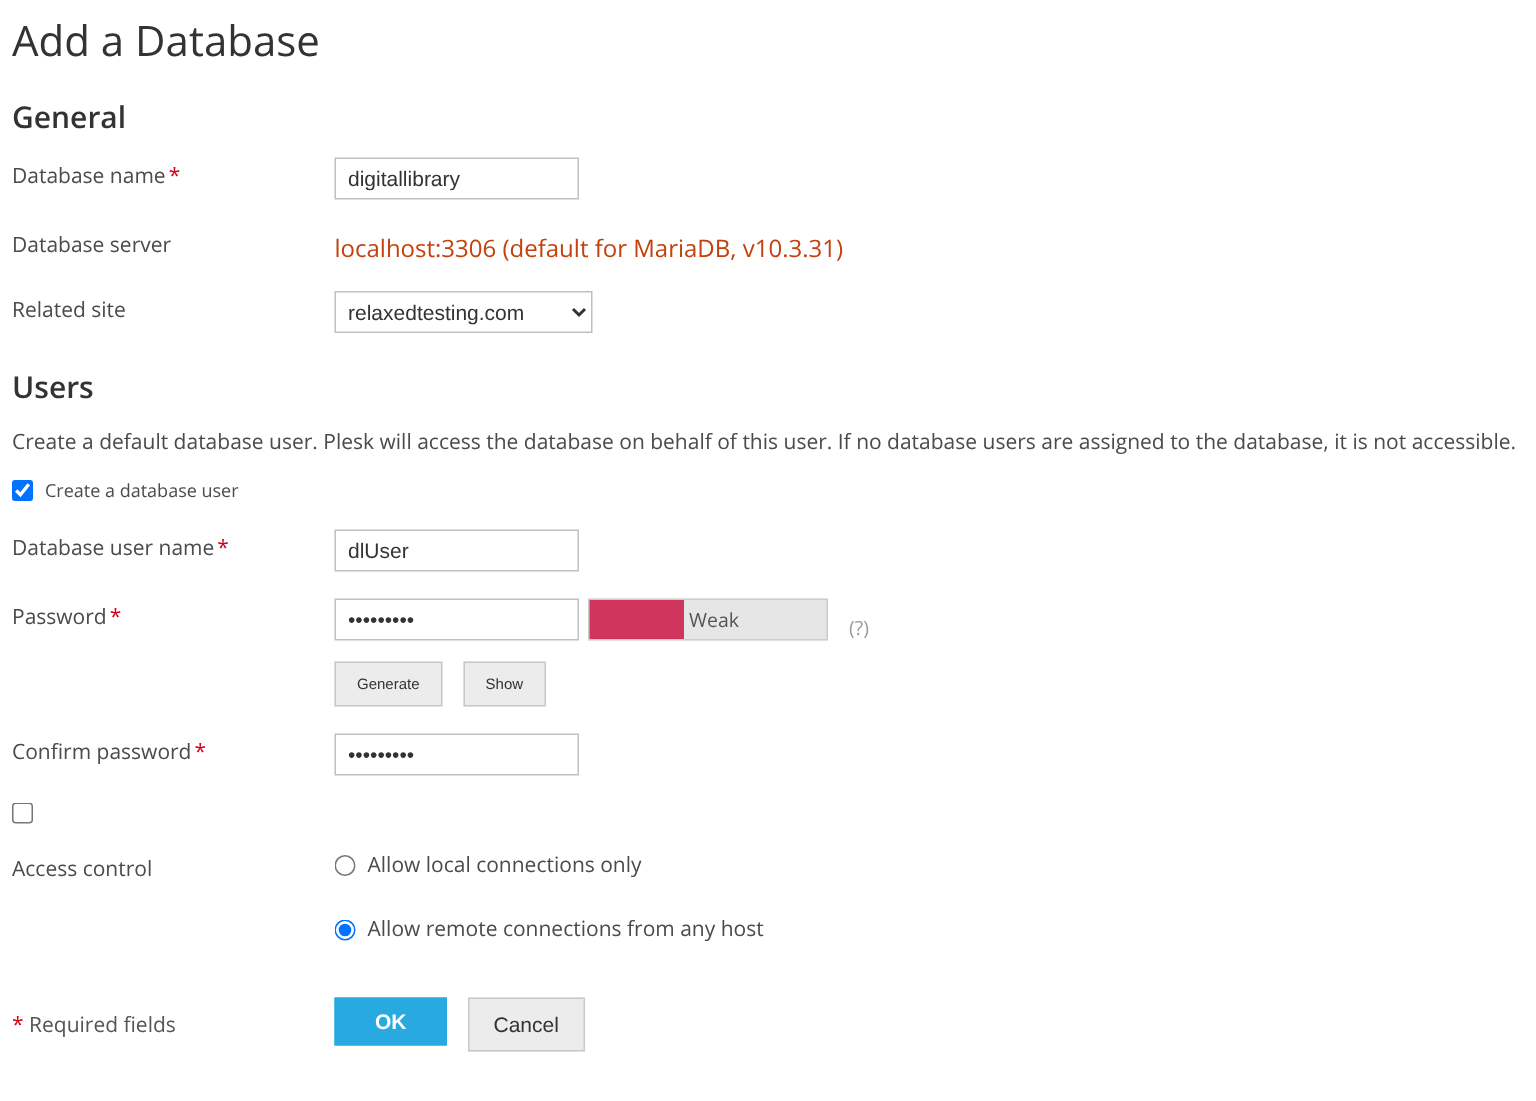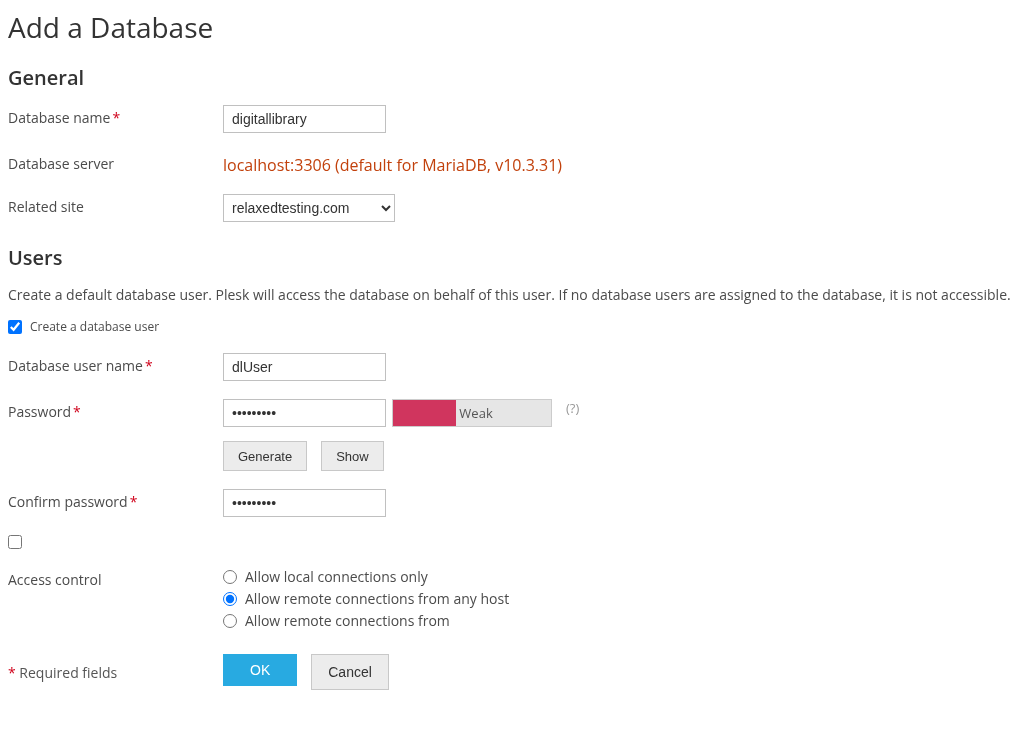--- a/index.html
+++ b/index.html
@@ -87,21 +87,21 @@
       height: 14px;
       margin-right: 8px;
       accent-color: #0072ff;
     }
     .checkbox-row label {
       font-size: 12px;
       color: #4b4b4b;
     }
     .password-field-wrapper {
       display: flex;
-      align-items: flex-start;
+      align-items: flex-end;
       gap: 6px;
     }
     .strength-bar {
       display: flex;
       width: 160px;
       height: 28px;
       border: 1px solid #ccc;
       background: #e6e6e6;
       position: relative;
       align-items: center;
@@ -131,34 +131,34 @@
       background: #ececec;
       color: #333;
       cursor: pointer;
       display: inline-flex;
       align-items: center;
       justify-content: center;
     }
     .btn.small {
       height: 30px;
       padding: 0 14px;
-      font-size: 13px;
+      font-size: 10px;
     }
     .btn.primary {
       background: #28aae1;
       border-color: #28aae1;
       color: #fff;
-      font-weight: 400;
+      font-weight: 700;
       padding: 0 26px;
       text-align: right;
     }
     .radio-group {
       display: flex;
       flex-direction: column;
-      gap: 3px;
+      gap: 24px;
     }
     .radio-row {
       display: flex;
       align-items: center;
     }
     .radio-row input[type="radio"] {
       width: 14px;
       height: 14px;
       margin-right: 8px;
       accent-color: #0072ff;
@@ -170,21 +170,21 @@
     .required-note {
       color: #d0021b;
       font-size: 14px;
     }
     .required-note-text {
       color: #555;
     }
     .footer-row {
       display: flex;
       align-items: center;
-      margin-top: 24px;
+      margin-top: 36px;
     }
     .footer-row .label-col {
       width: 215px;
     }
     .btn-group-inline {
       display: flex;
       gap: 14px;
     }
   </style>
 </head>
@@ -276,24 +276,20 @@
     <div class="field-col">
       <div class="radio-group">
         <div class="radio-row">
           <input type="radio" name="access" id="accLocal" style="">
           <label for="accLocal">Allow local connections only</label>
         </div>
         <div class="radio-row">
           <input type="radio" name="access" id="accAny" checked="" style="">
           <label for="accAny">Allow remote connections from any host</label>
         </div>
-        <div class="radio-row">
-          <input type="radio" name="access" id="accFrom" style="">
-          <label for="accFrom">Allow remote connections from</label>
-        </div>
       </div>
     </div>
   </div>
 </div>
 
 <div class="footer-row">
   <div class="label-col">
     <span class="required-note">*</span><span class="required-note-text"> Required fields</span>
   </div>
   <div class="btn-group-inline">

